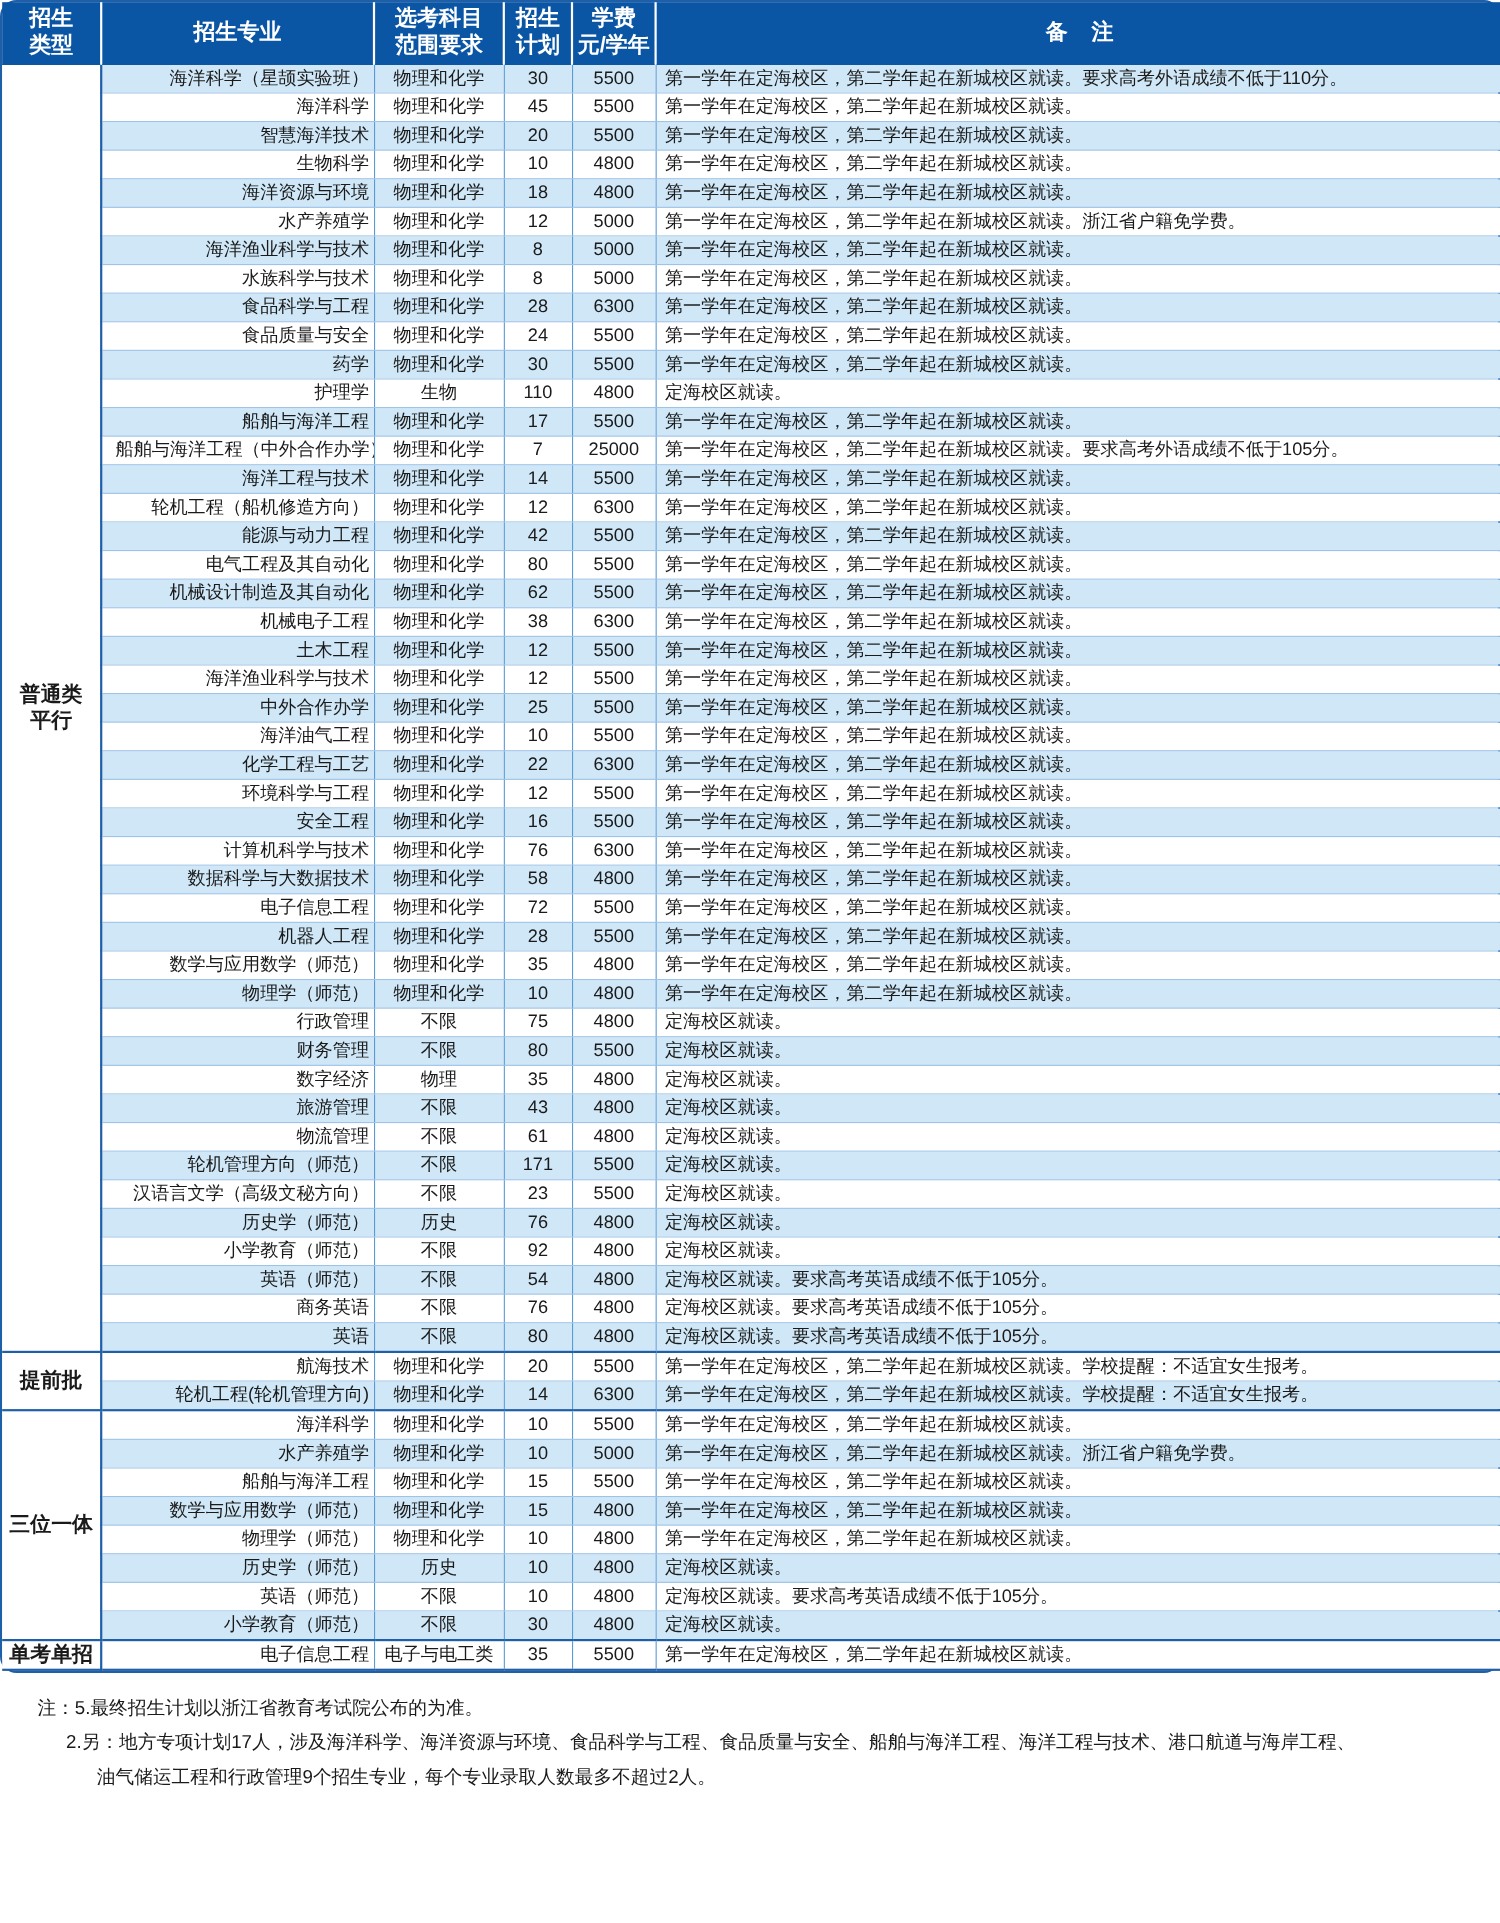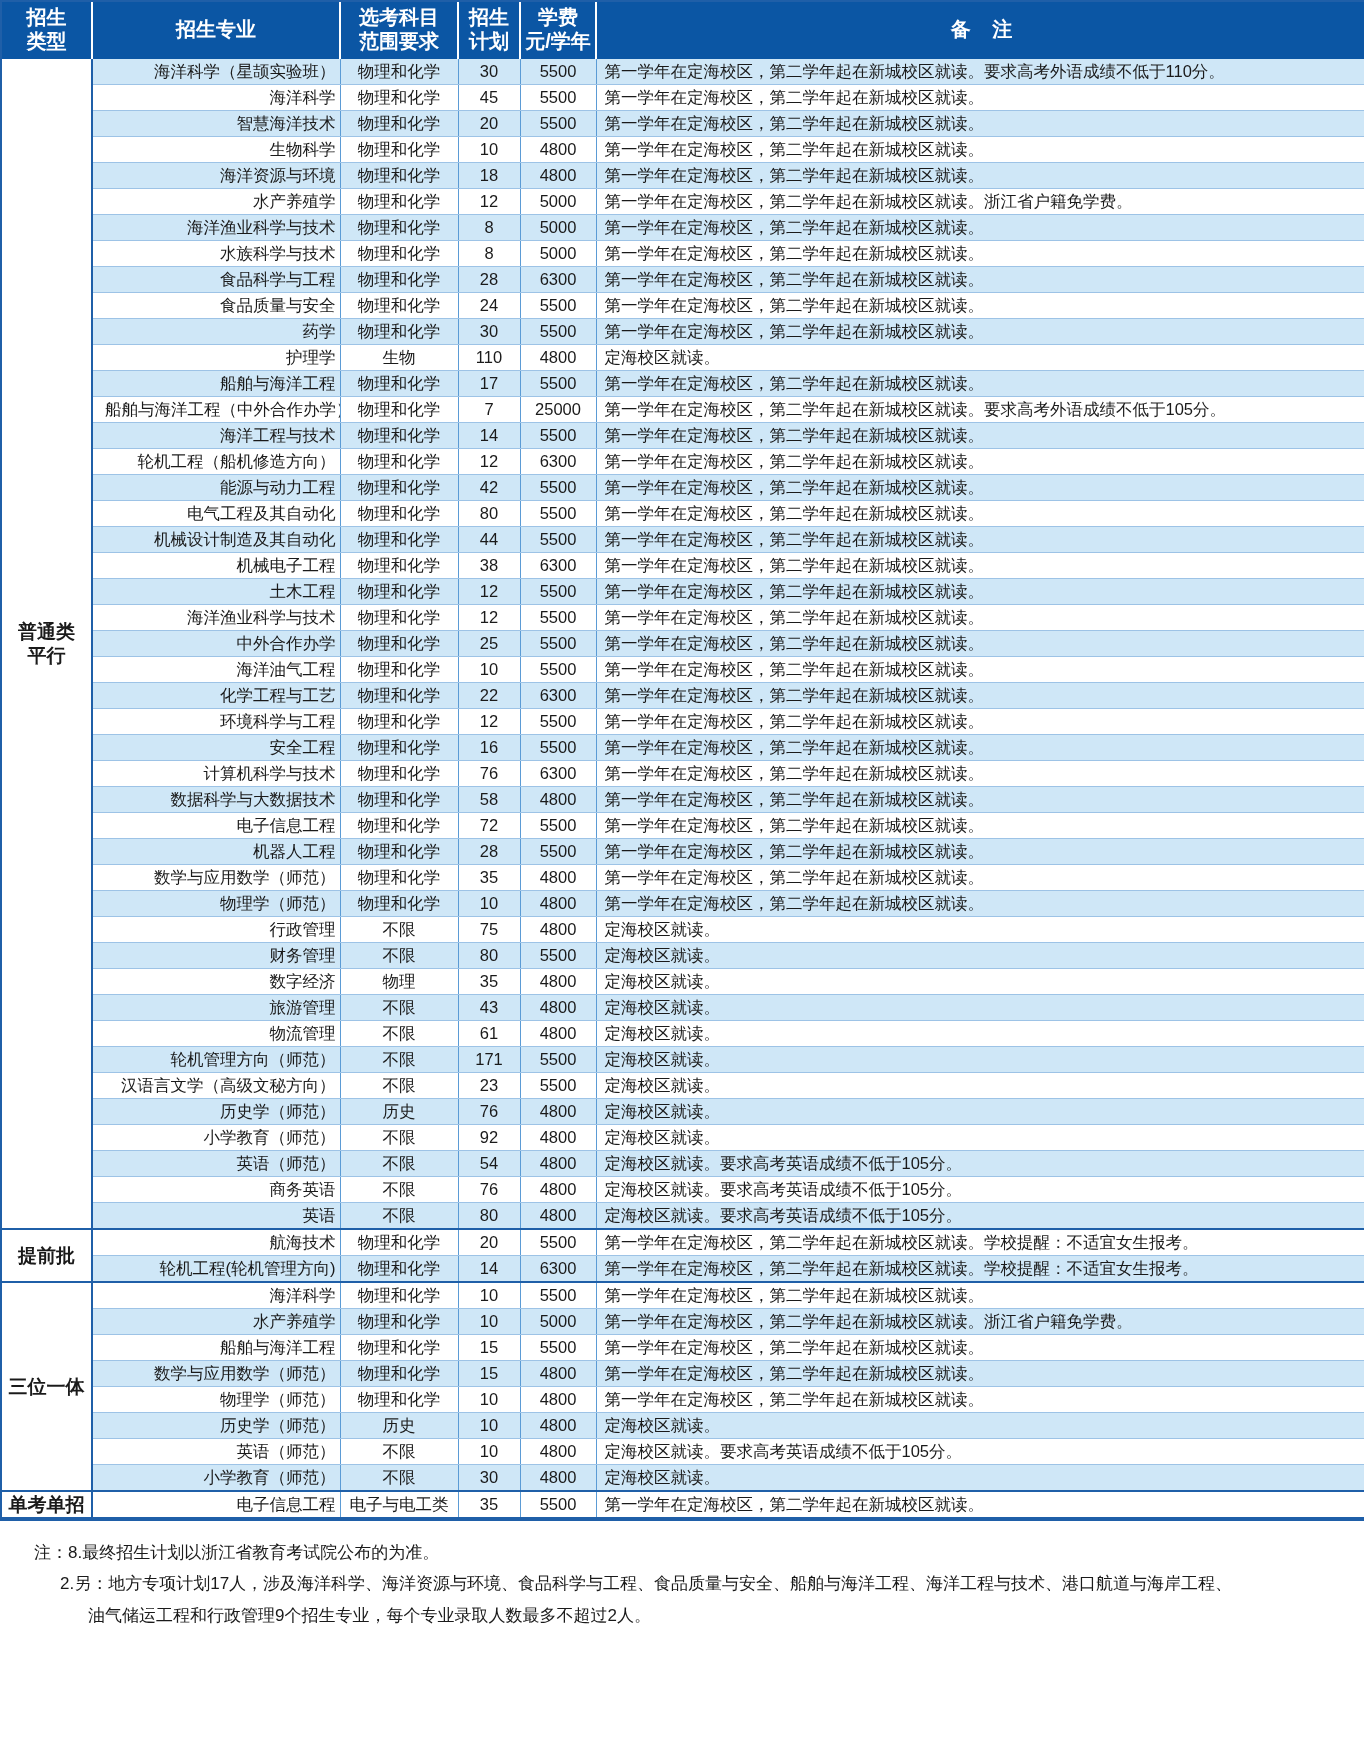--- a/index.html
+++ b/index.html
@@ -80,20 +80,21 @@
 
   tr.group-end td { border-bottom: 2px solid #1f5fa8; }
 
   .table-wrap {
     border-top: 2px solid #1f5fa8;
     border-left: 2px solid #1f5fa8;
     border-right: 2px solid #1f5fa8;
     border-bottom: 2px solid #1f5fa8;
     box-sizing: border-box;
     width: 1364px;
+    border-radius: 15px;
   }
   .table-wrap table.plan { width: 1360px; }
 
   .notes {
     padding: 16px 0 10px 34px;
     font-size: 17px;
     line-height: 1.85;
     color: #1a1a1a;
   }
   .notes .line { white-space: nowrap; }
@@ -266,21 +267,21 @@
           <tr class="odd">
             <td class="major">电气工程及其自动化</td>
             <td class="subj">物理和化学</td>
             <td class="quota">80</td>
             <td class="fee">5500</td>
             <td class="note">第一学年在定海校区，第二学年起在新城校区就读。</td>
           </tr>
           <tr class="even">
             <td class="major">机械设计制造及其自动化</td>
             <td class="subj">物理和化学</td>
-            <td class="quota">44</td>
+            <td class="quota">62</td>
             <td class="fee">5500</td>
             <td class="note">第一学年在定海校区，第二学年起在新城校区就读。</td>
           </tr>
           <tr class="odd">
             <td class="major">机械电子工程</td>
             <td class="subj">物理和化学</td>
             <td class="quota">38</td>
             <td class="fee">6300</td>
             <td class="note">第一学年在定海校区，第二学年起在新城校区就读。</td>
           </tr>
@@ -543,18 +544,18 @@
             <td class="subj">电子与电工类</td>
             <td class="quota">35</td>
             <td class="fee">5500</td>
             <td class="note">第一学年在定海校区，第二学年起在新城校区就读。</td>
           </tr>
         </tbody>
     </table>
   </div>
 
   <div class="notes">
-    <div class="line"><span>注：</span><span>8.最终招生计划以浙江省教育考试院公布的为准。</span></div>
+    <div class="line"><span>注：</span><span>5.最终招生计划以浙江省教育考试院公布的为准。</span></div>
     <div class="line indent1"><span>2.另：地方专项计划17人，涉及海洋科学、海洋资源与环境、食品科学与工程、食品质量与安全、船舶与海洋工程、海洋工程与技术、港口航道与海岸工程、</span></div>
     <div class="line indent2"><span>油气储运工程和行政管理9个招生专业，每个专业录取人数最多不超过2人。</span></div>
   </div>
 
 </div>
 
 </body></html>

